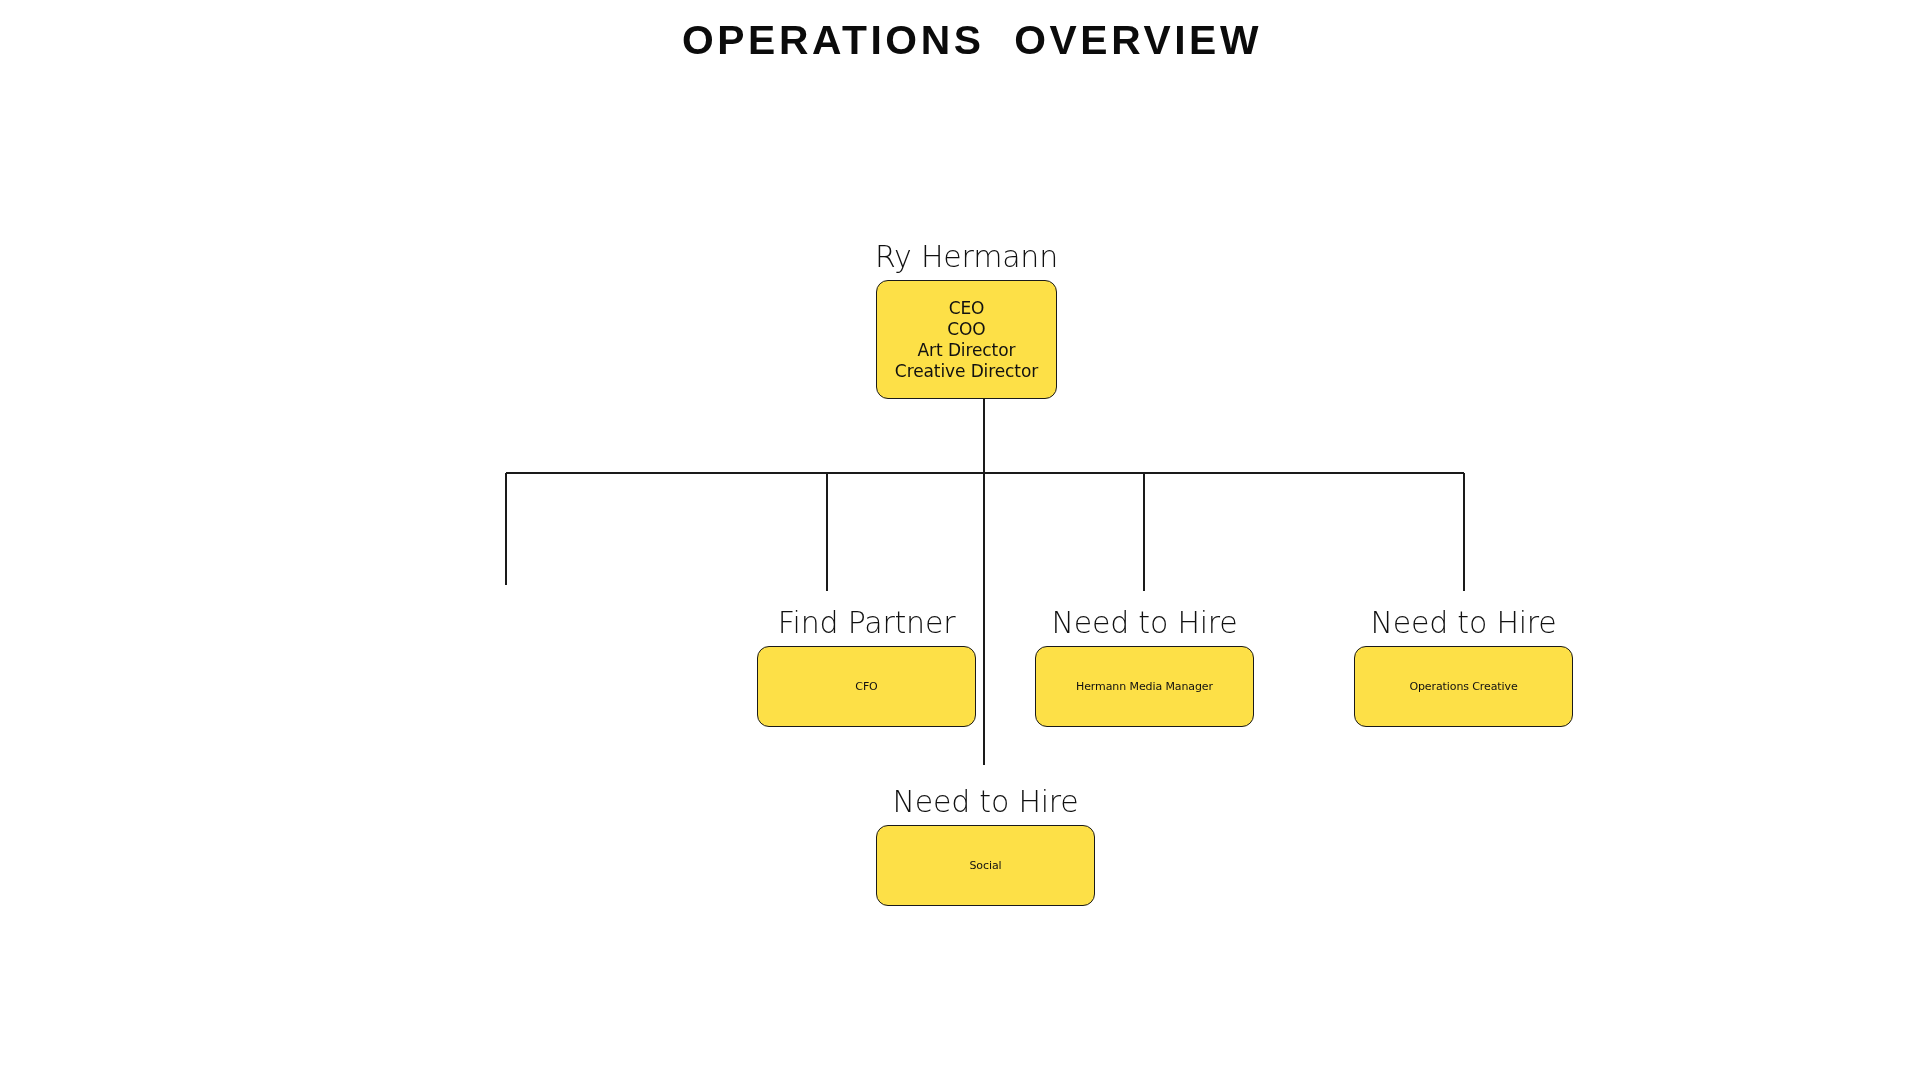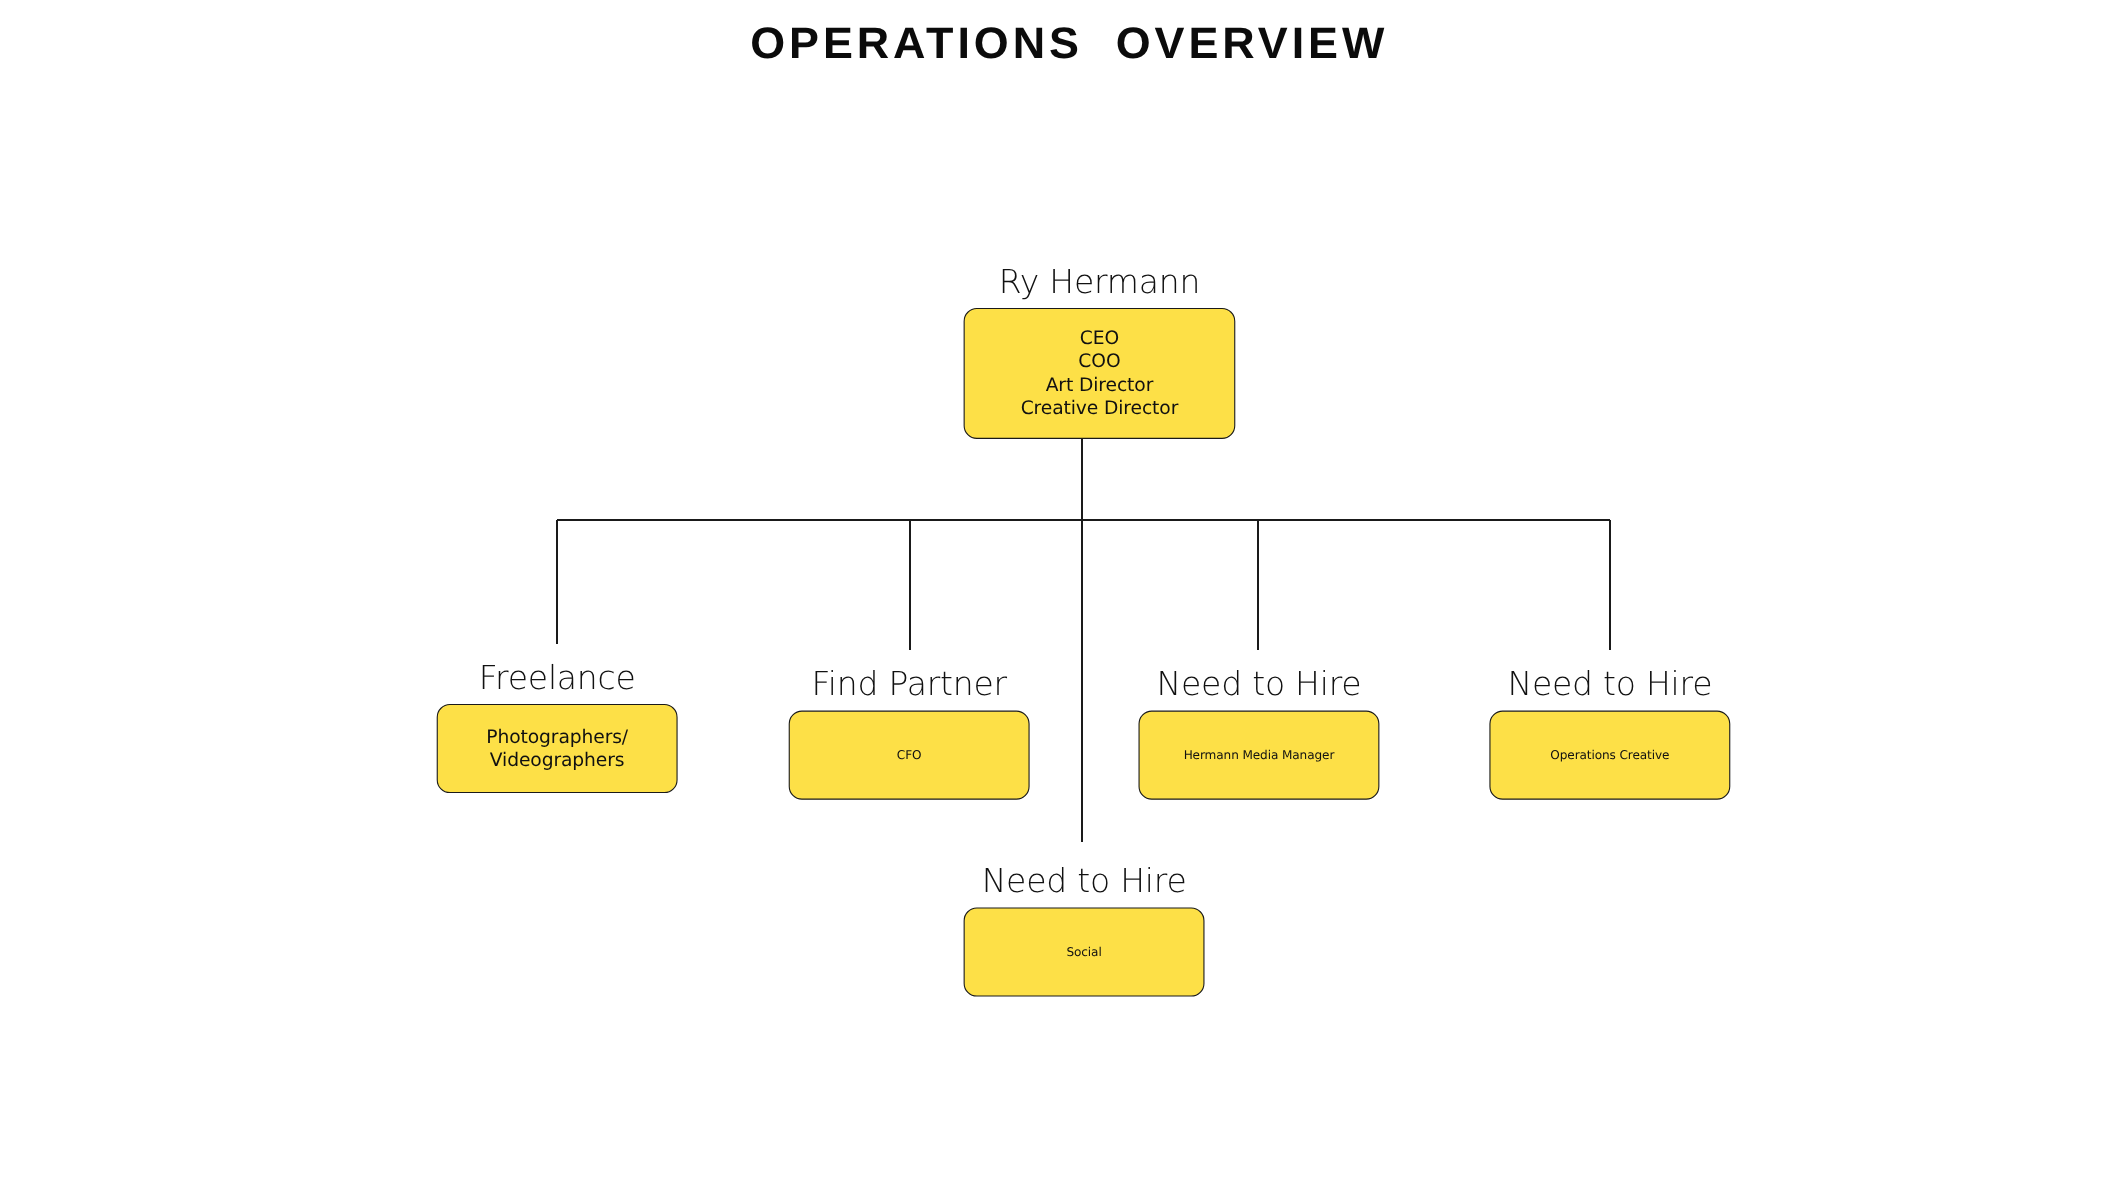--- a/index.html
+++ b/index.html
@@ -82,39 +82,32 @@
 
       <line x1="482" y1="473" x2="1440" y2="473"></line>
 
       <line x1="482" y1="473" x2="482" y2="585"></line>
       <line x1="803" y1="473" x2="803" y2="591"></line>
       <line x1="1120" y1="473" x2="1120" y2="591"></line>
       <line x1="1440" y1="473" x2="1440" y2="591"></line>
     </g>
   </svg>
 
-  <div class="node" style="left:852px; top:280px; width:247px; height:119px;">
+  <div class="node" style="left:852px; top:280px; width:181px; height:119px;">
     <div class="node-label">Ry Hermann</div>
     <div class="node-box">
       <div class="node-box-text multi">CEO
 COO
 Art Director
 Creative Director</div>
     </div>
   </div>
 
-  <div class="node" style="left:373px; top:640px; width:219px; height:81px;">
-    <div class="node-label">Freelance</div>
-    <div class="node-box">
-      <div class="node-box-text multi">Photographers/
-Videographers</div>
-    </div>
-  </div>
 
-  <div class="node" style="left:693px; top:646px; width:219px; height:81px;">
+  <div class="node" style="left:733px; top:646px; width:219px; height:81px;">
     <div class="node-label">Find Partner</div>
     <div class="node-box">
       <div class="node-box-text">CFO</div>
     </div>
   </div>
 
   <div class="node" style="left:1011px; top:646px; width:219px; height:81px;">
     <div class="node-label">Need to Hire</div>
     <div class="node-box">
       <div class="node-box-text">Hermann Media Manager</div>

